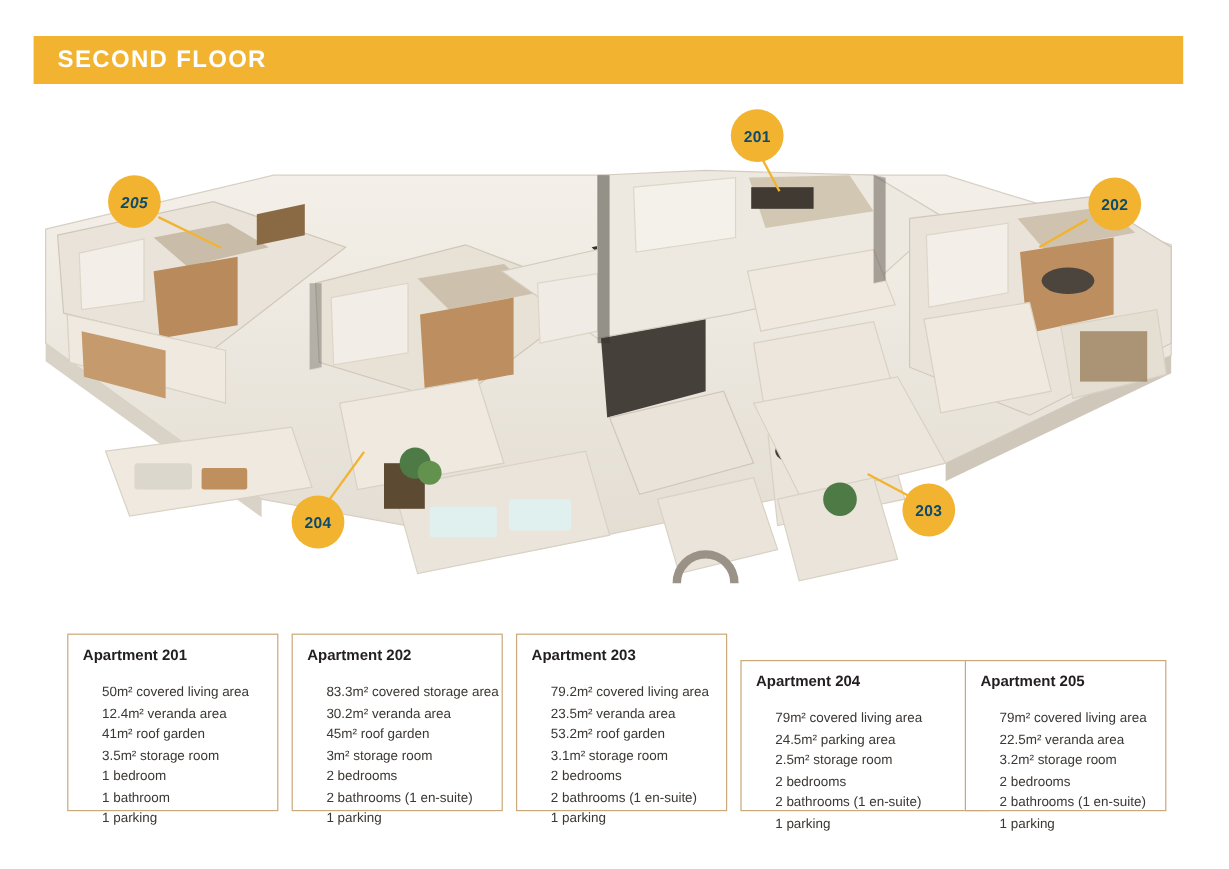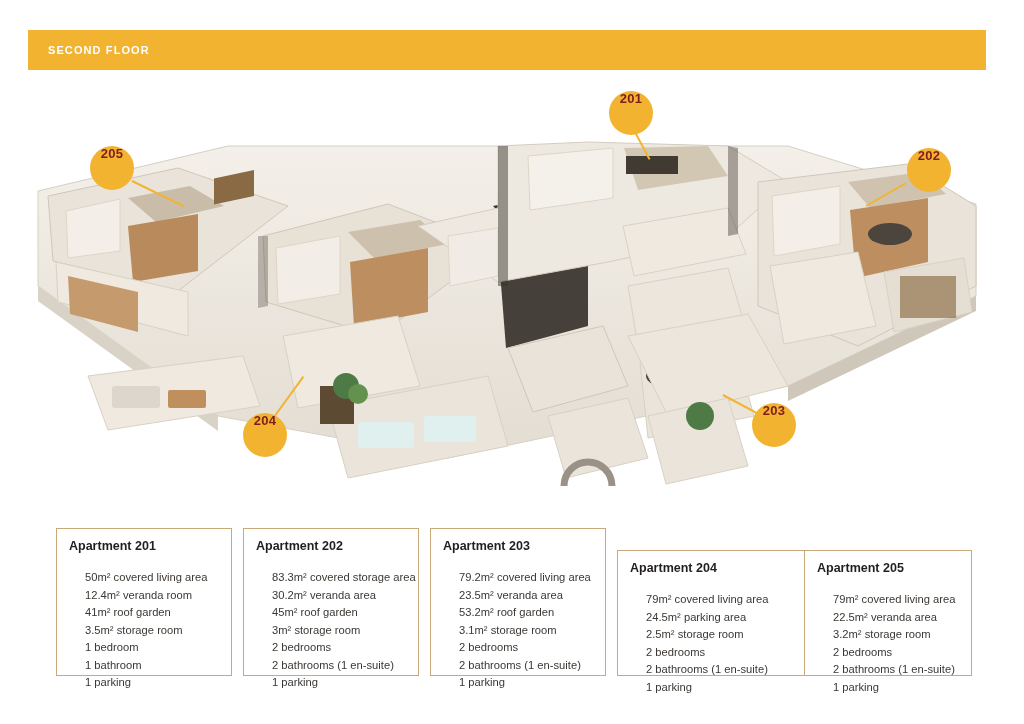--- a/index.html
+++ b/index.html
@@ -26,21 +26,21 @@
     left: 28px;
     top: 30px;
     width: 958px;
     height: 40px;
     background: #f2b430;
     display: flex;
     align-items: center;
   }
   .header-title {
     color: #ffffff;
-    font-size: 11px;
+    font-size: 20px;
     font-weight: bold;
     letter-spacing: 1.1px;
     padding-left: 20px;
   }
 
   
   .plan-area {
     position: absolute;
     left: 28px;
     top: 86px;
@@ -57,25 +57,25 @@
     height: 400px;
   }
 
   
   .marker {
     position: absolute;
     width: 44px;
     height: 44px;
     border-radius: 50%;
     background: #f2b430;
-    color: #7f1d1d;
+    color: #0c4a6e;
     font-size: 13px;
     font-weight: bold;
     display: flex;
-    align-items: flex-start;
+    align-items: center;
     justify-content: center;
     letter-spacing: .3px;
     z-index: 6;
   }
   .leader {
     position: absolute;
     background: #f2b430;
     height: 2px;
     transform-origin: 0 50%;
     z-index: 5;
@@ -233,32 +233,32 @@
     </div>
     <div class="marker" style="left:879px; top:62px;">
       <span>202</span>
     </div>
     <div class="marker" style="left:724px; top:317px;">
       <span>203</span>
     </div>
     <div class="marker" style="left:215px; top:327px;">
       <span>204</span>
     </div>
-    <div class="marker" style="left:62px; top:60px;">
+    <div class="marker" style="left:62px; top:60px;font-style:italic;">
       <span>205</span>
     </div>
   </div>
 
   <div class="legend">
 
     <div class="card c1">
       <h3>Apartment 201</h3>
       <ul>
         <li>50m² covered living area</li>
-        <li>12.4m² veranda room</li>
+        <li>12.4m² veranda area</li>
         <li>41m² roof garden</li>
         <li>3.5m² storage room</li>
         <li>1 bedroom</li>
         <li>1 bathroom</li>
         <li>1 parking</li>
       </ul>
     </div>
 
     <div class="card c2">
       <h3>Apartment 202</h3>

